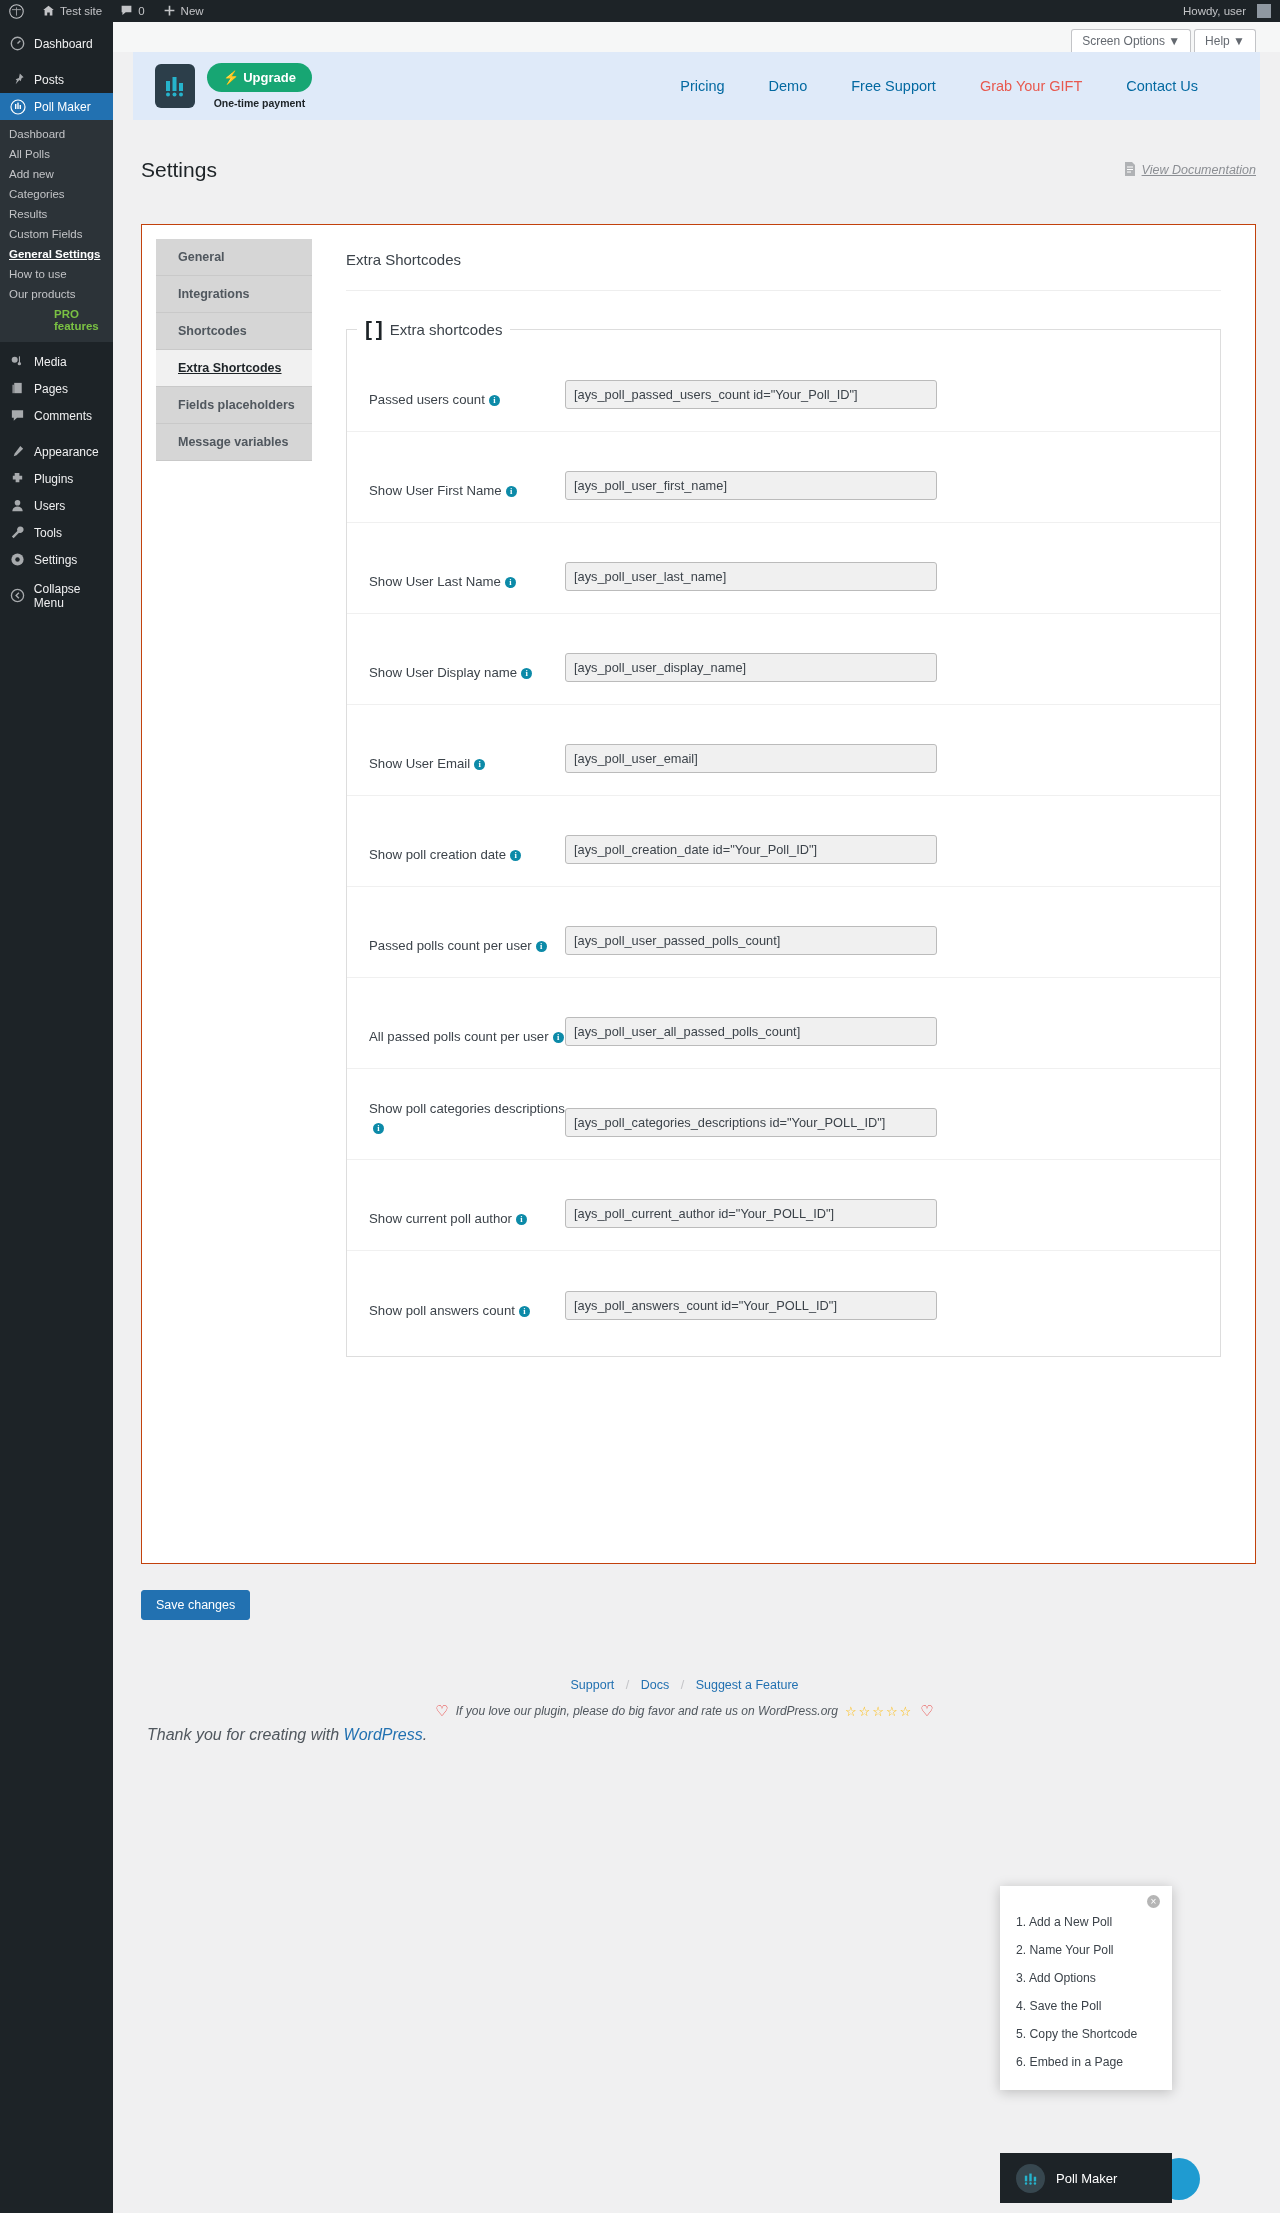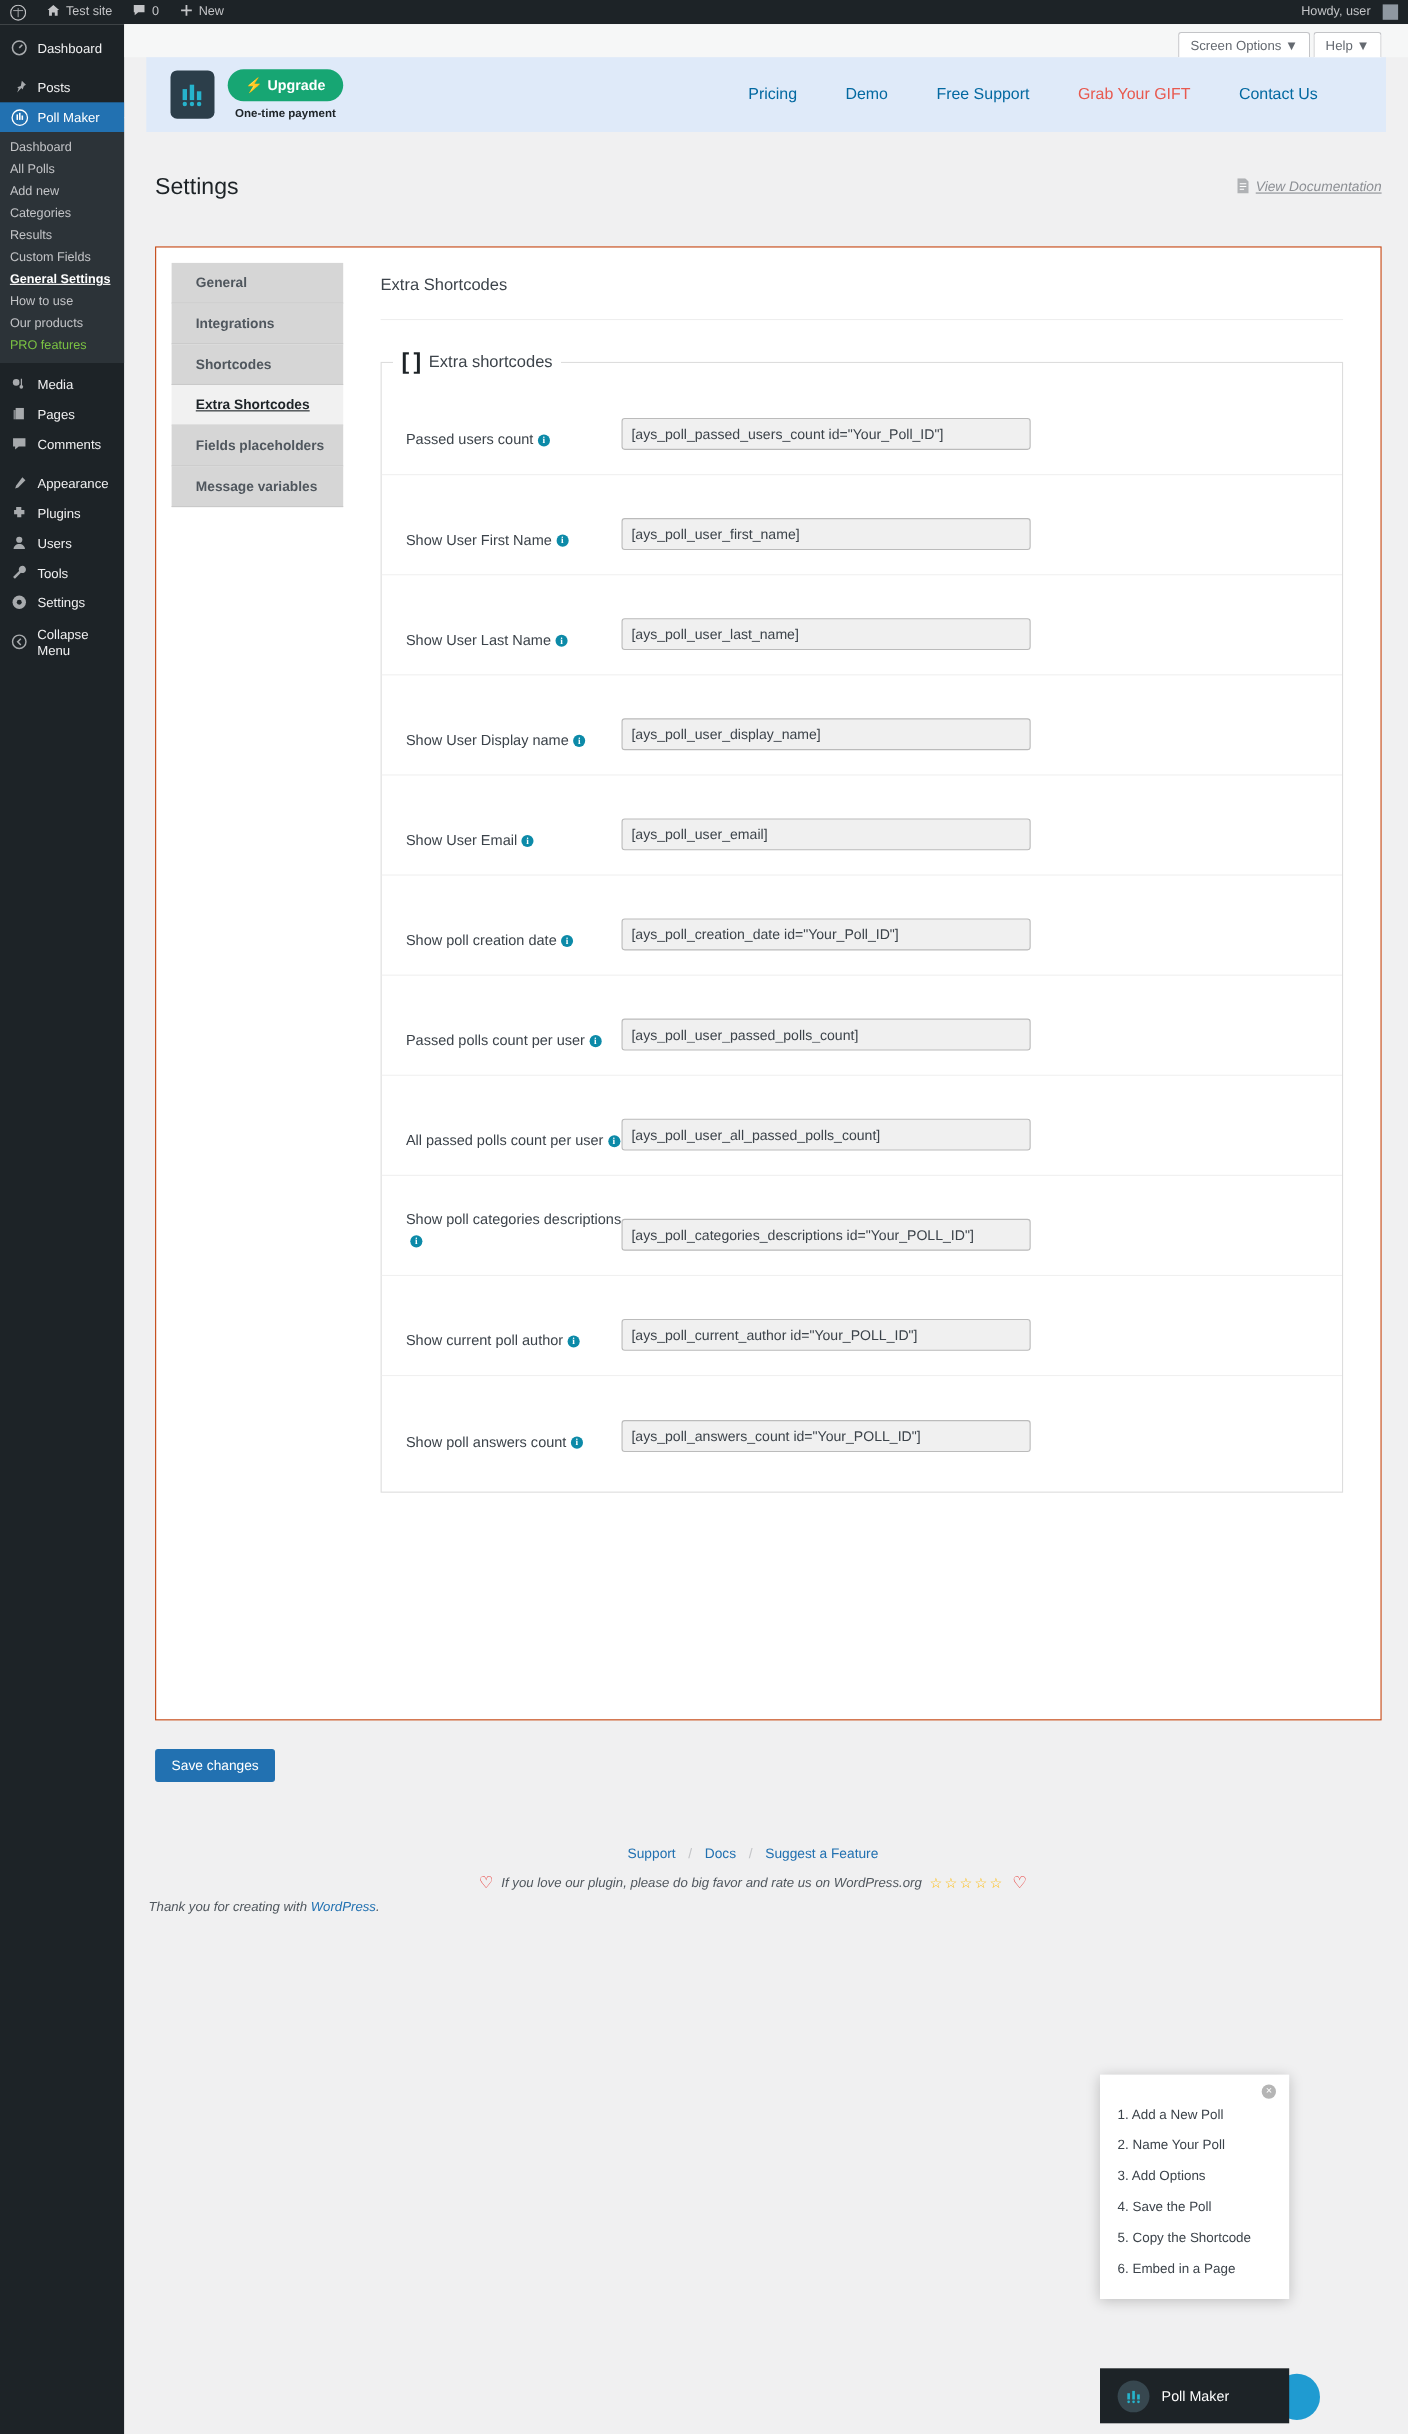--- a/index.html
+++ b/index.html
@@ -35,21 +35,21 @@
   .menu-top .mi { width:17px; display:flex; justify-content:center; color:#a7aaad; }
   .menu-top.current { background:#2271b1; color:#fff; position:relative; }
   .menu-top.current .mi { color:#fff; }
   .menu-top.current:after {
     content:""; position:absolute; right:-8px; top:50%; margin-top:-8px;
     border:8px solid transparent; border-right-color:#f0f0f1;
   }
   .submenu { background:#2c3338; padding:4px 0 6px; }
   .submenu a { display:block; padding:4px 0 4px 9px; color:#c3c4c7; font-size:11.5px; text-decoration:none; }
   .submenu a.cur { color:#fff; font-weight:bold;text-decoration:underline; }
-  .submenu a.pro { color:#7ac143; font-weight:normal; }
+  .submenu a.pro { color:#7ac143; font-weight:bold;margin-left:45px; }
   .sep { height:9px; }
 
   
   #main { position:absolute; top:22px; left:113px; width:1167px; background:#f0f0f1; min-height:2191px; }
 
   
   .screen-meta { height:30px; background:#f6f7f7; display:flex; justify-content:flex-end;
      align-items:flex-end; padding-right:24px; }
   .meta-btn { border:1px solid #c3c4c7; border-bottom:none; background:#fff; color:#646970;
      font-size:12px; padding:4px 10px; border-radius:3px 3px 0 0; margin-left:3px; }
@@ -113,21 +113,21 @@
 
   
   .footer { padding:58px 24px 0 0; text-align:center; }
   .f-links { font-size:12.5px; }
   .f-links a { color:#2271b1; text-decoration:none;text-align:center; }
   .f-links .sl { color:#c3c4c7; margin:0 8px; }
   .f-rate { margin-top:10px; display:flex; align-items:center; justify-content:center; gap:7px;
       font-size:12px; font-style:italic; color:#50575e; }
   .heart { color:#e8312f; font-size:15px; font-style:normal; }
   .stars { color:#ffb900; letter-spacing:2px; font-size:13px; font-style:normal; }
-  .thanks { margin-top:6px; padding-left:22px; text-align:left; font-size:12px; font-style:italic; color:#50575e; }
+  .thanks { margin-top:6px; padding-left:34px; text-align:left; font-size:16px; font-style:italic; color:#50575e; }
   .thanks a { color:#2271b1; text-decoration:none; }
 
   
   .help-pop { position:absolute; left:1000px; top:1886px; width:172px; background:#fff;
      box-shadow:0 2px 12px rgba(0,0,0,.22); z-index:20; padding:22px 0 14px 0; }
   .help-pop .step { font-size:12.2px; color:#3c434a; padding:7px 0 7px 16px; }
   .pop-close { position:absolute; top:9px; right:12px; width:13px; height:13px; border-radius:50%;
      background:#b5b5b5; color:#fff; font-size:10px; line-height:13px; text-align:center; }
   .pm-bar { position:absolute; left:1000px; top:2153px; width:172px; height:50px; background:#1d2327;
      display:flex; align-items:center; gap:11px; padding-left:16px; color:#fff; font-size:13px; z-index:21; }

